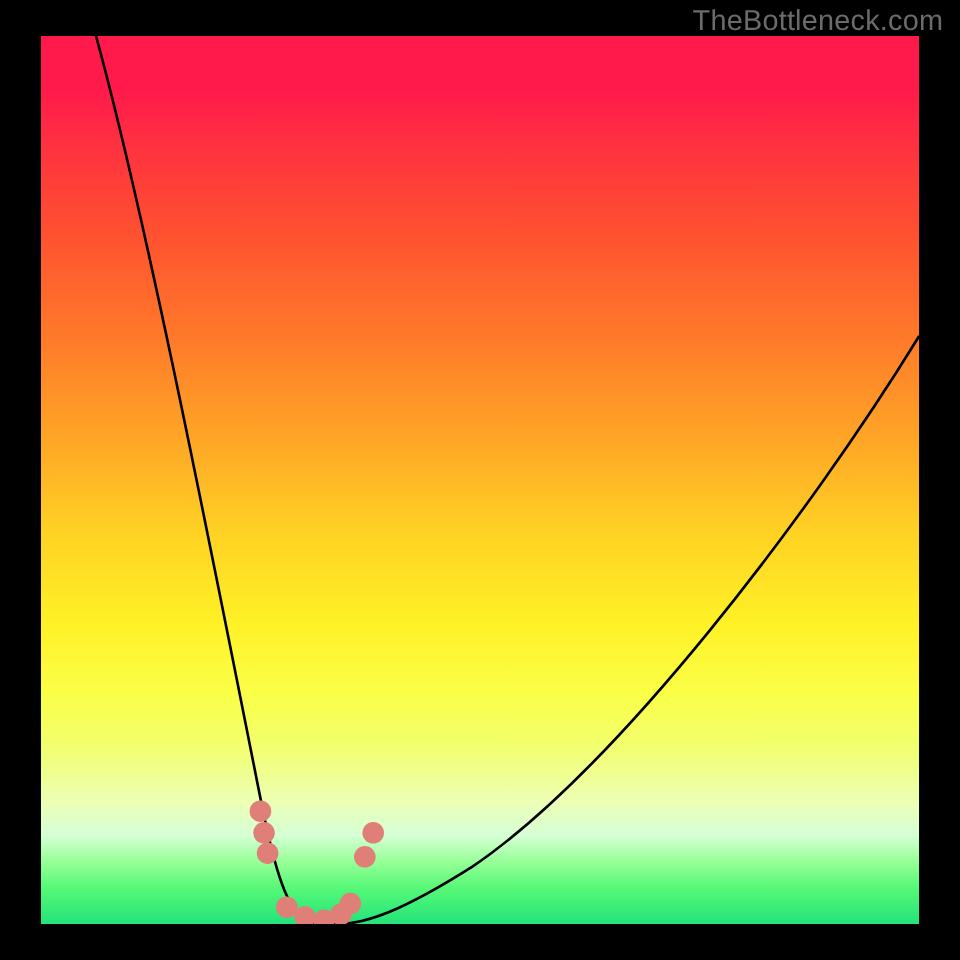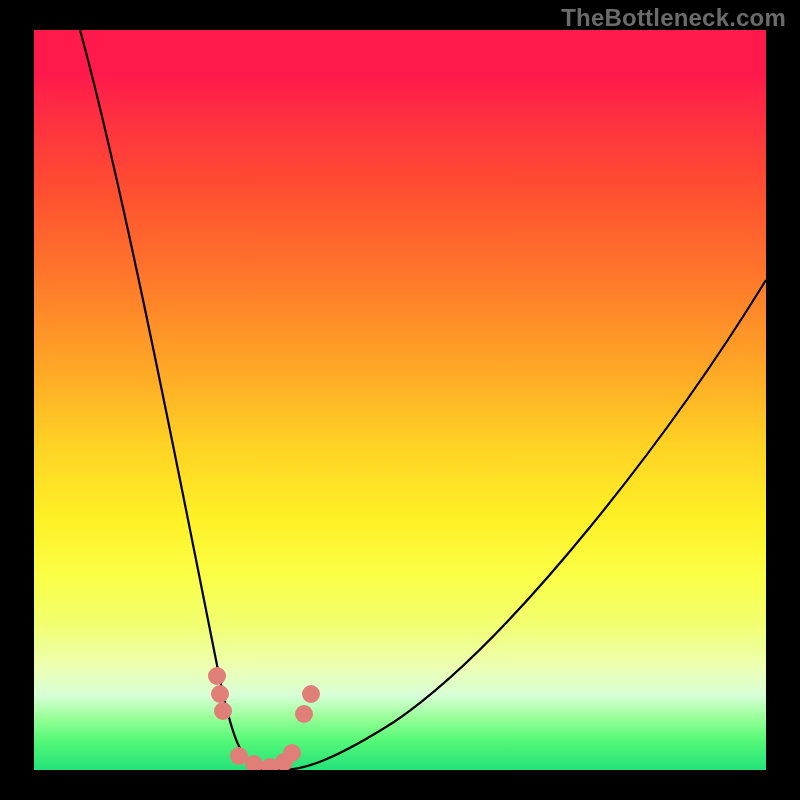--- a/index.html
+++ b/index.html
@@ -19,21 +19,21 @@
     height: 800px;
     background: #000;
   }
   .watermark {
     position: absolute;
     top: 4px;
     right: 14px;
     color: #6b6b6b;
     font-size: 24px;
     letter-spacing: 0.2px;
-    font-weight: 700;
+    font-weight: 400;
   }
   .plot-area {
     position: absolute;
     left: 34px;
     top: 30px;
     width: 732px;
     height: 740px;
     overflow: hidden;
   }
   .gradient {

